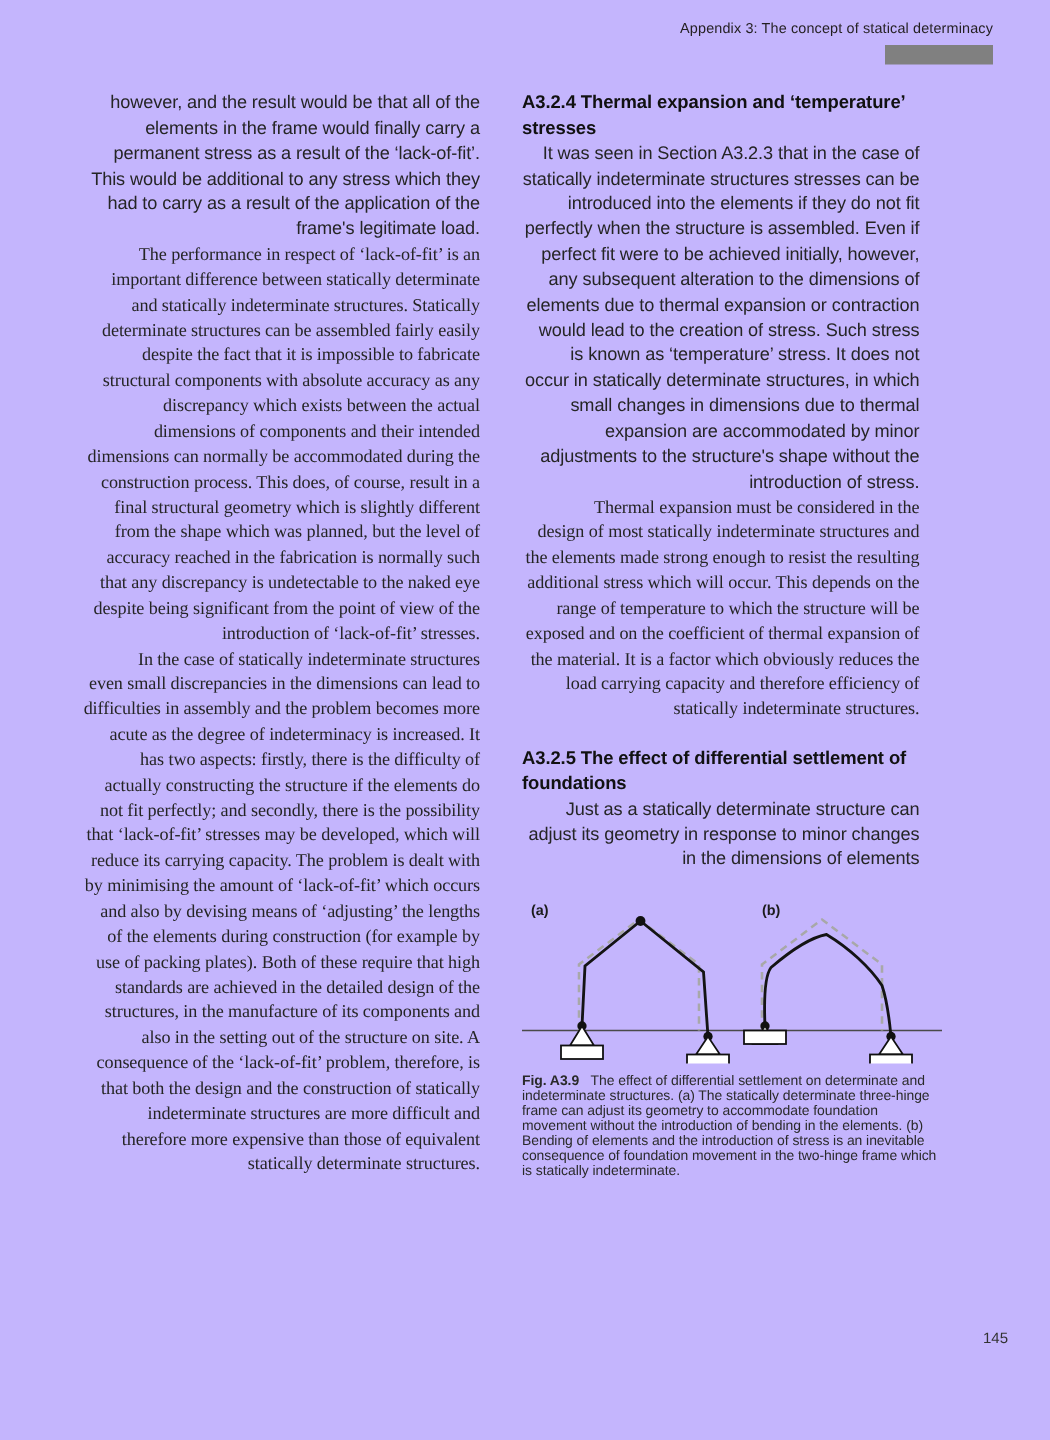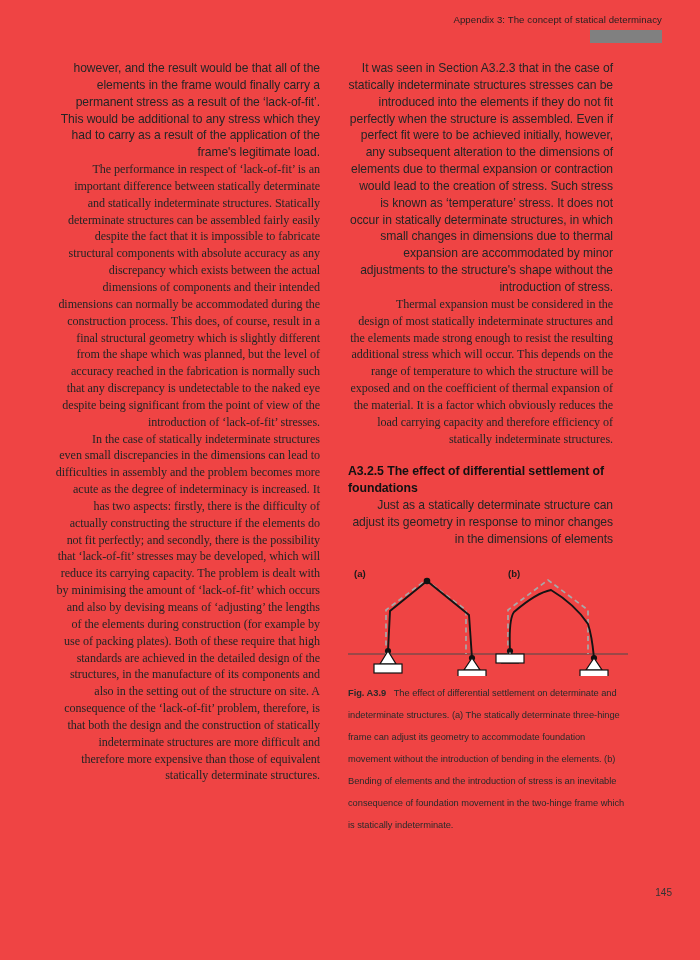--- a/index.html
+++ b/index.html
@@ -12,21 +12,21 @@
     height: 960px;
     position: relative;
     font-family: "Liberation Sans", sans-serif;
     color: #1d1d1d;
     overflow: hidden;
   }
 
   .page {
     position: absolute;
     inset: 0;
-    background: #ef4444;
+    background: #c4b5fd;
   }
 
   
   .running-head {
     position: absolute;
     top: 14px;
     right: 38px;
     font-size: 9.6px;
     letter-spacing: 0.01em;
     color: #231f20;
@@ -82,21 +82,21 @@
   
   .figure {
     margin-top: 18px;
     width: 280px;
   }
   .figure svg {
     display: block;
   }
   .fig-caption {
     font-size: 9.3px;
-    line-height: 22px;
+    line-height: 10px;
     color: #2a2a2a;
     margin-top: 6px;
     letter-spacing: -0.004em;
   }
   .fig-caption .fig-label {
     font-weight: bold;
   }
 
   
   .folio {
@@ -119,20 +119,21 @@
   <div class="columns">
 
     <div class="col">
       <p class="body-text">however, and the result would be that all of the elements in the frame would finally carry a permanent stress as a result of the ‘lack-of-fit’. This would be additional to any stress which they had to carry as a result of the application of the frame's legitimate load.</p>
       <p class="body-text">The performance in respect of ‘lack-of-fit’ is an important difference between statically determinate and statically indeterminate structures. Statically determinate structures can be assembled fairly easily despite the fact that it is impossible to fabricate structural components with absolute accuracy as any discrepancy which exists between the actual dimensions of components and their intended dimensions can normally be accommodated during the construction process. This does, of course, result in a final structural geometry which is slightly different from the shape which was planned, but the level of accuracy reached in the fabrication is normally such that any discrepancy is undetectable to the naked eye despite being significant from the point of view of the introduction of ‘lack-of-fit’ stresses.</p>
       <p class="body-text">In the case of statically indeterminate structures even small discrepancies in the dimensions can lead to difficulties in assembly and the problem becomes more acute as the degree of indeterminacy is increased. It has two aspects: firstly, there is the difficulty of actually constructing the structure if the elements do not fit perfectly; and secondly, there is the possibility that ‘lack-of-fit’ stresses may be developed, which will reduce its carrying capacity. The problem is dealt with by minimising the amount of ‘lack-of-fit’ which occurs and also by devising means of ‘adjusting’ the lengths of the elements during construction (for example by use of packing plates). Both of these require that high standards are achieved in the detailed design of the structures, in the manufacture of its components and also in the setting out of the structure on site. A consequence of the ‘lack-of-fit’ problem, therefore, is that both the design and the construction of statically indeterminate structures are more difficult and therefore more expensive than those of equivalent statically determinate structures.</p>
     </div>
 
     <div class="col">
 
+      <h2 class="section-head">A3.2.4 Thermal expansion and ‘temperature’ stresses</h2>
       <p class="body-text">It was seen in Section A3.2.3 that in the case of statically indeterminate structures stresses can be introduced into the elements if they do not fit perfectly when the structure is assembled. Even if perfect fit were to be achieved initially, however, any subsequent alteration to the dimensions of elements due to thermal expansion or contraction would lead to the creation of stress. Such stress is known as ‘temperature’ stress. It does not occur in statically determinate structures, in which small changes in dimensions due to thermal expansion are accommodated by minor adjustments to the structure's shape without the introduction of stress.</p>
       <p class="body-text">Thermal expansion must be considered in the design of most statically indeterminate structures and the elements made strong enough to resist the resulting additional stress which will occur. This depends on the range of temperature to which the structure will be exposed and on the coefficient of thermal expansion of the material. It is a factor which obviously reduces the load carrying capacity and therefore efficiency of statically indeterminate structures.</p>
 
       <div class="spacer-before-head"></div>
 
       <h2 class="section-head">A3.2.5 The effect of differential settlement of foundations</h2>
       <p class="body-text">Just as a statically determinate structure can adjust its geometry in response to minor changes in the dimensions of elements</p>
 
       <div class="figure">
         <svg width="280" height="110" viewBox="0 0 280 110">

